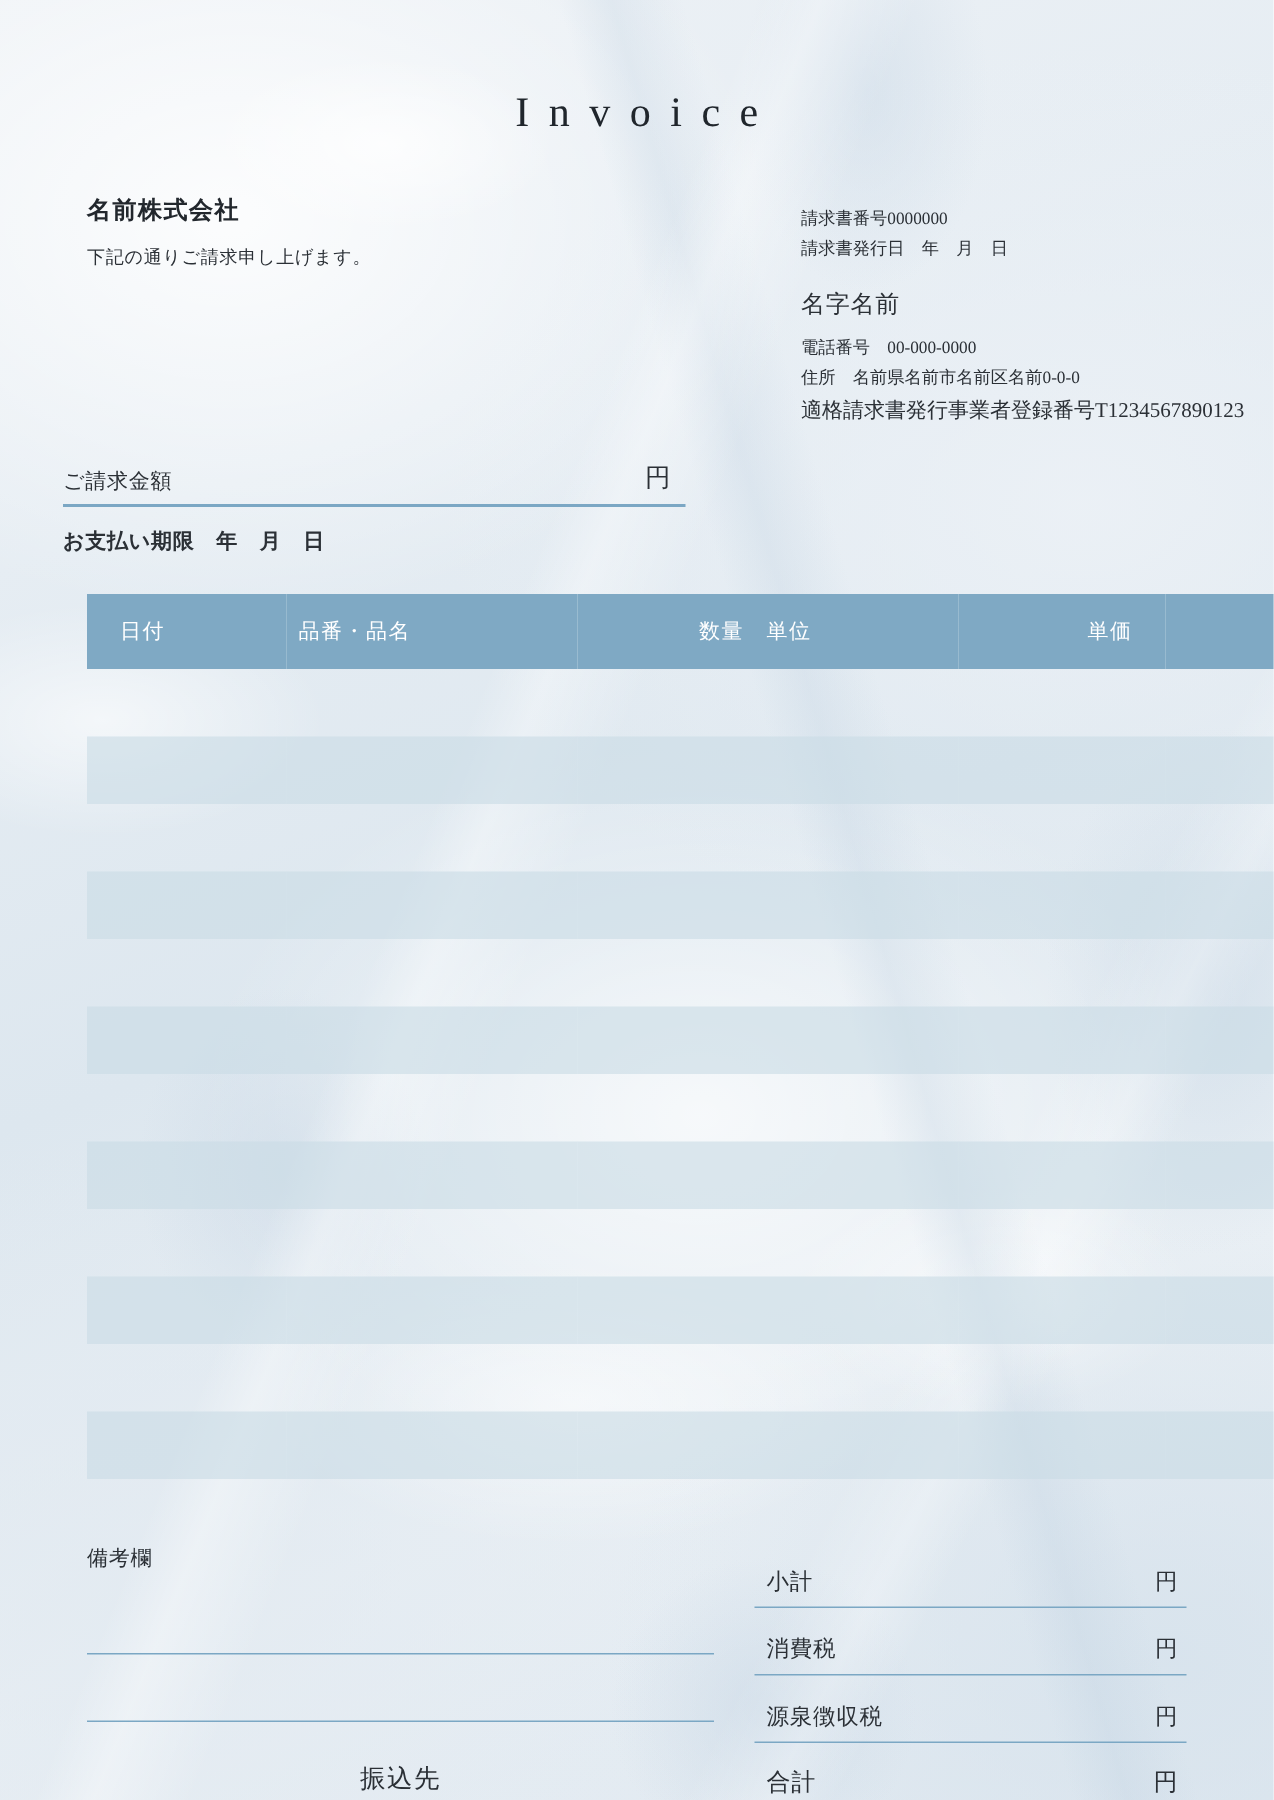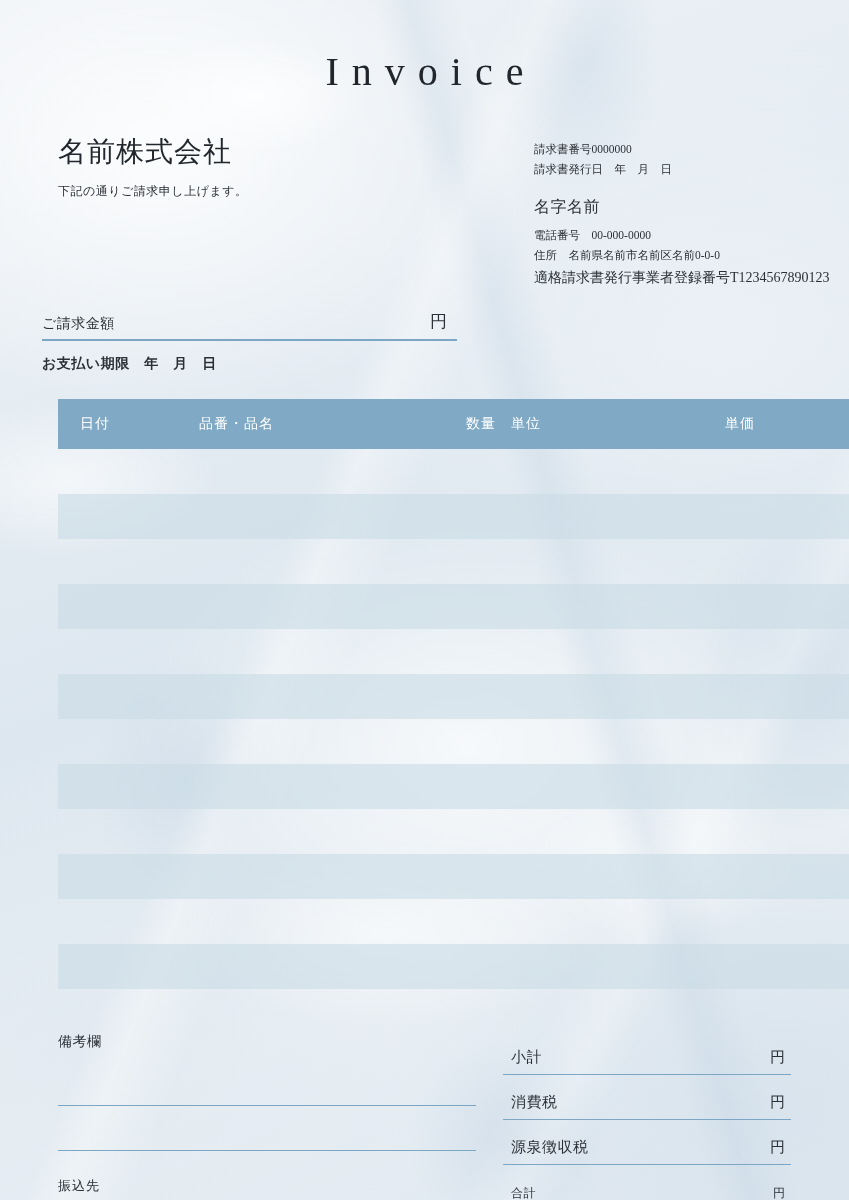--- a/index.html
+++ b/index.html
@@ -59,41 +59,41 @@
     position: relative;
     z-index: 2;
     width: 100%;
     height: 100%;
   }
 
   
   .doc-title {
     text-align: center;
     font-family: "Liberation Serif", serif;
-    font-size: 40px;
+    font-size: 28px;
     letter-spacing: 13px;
     font-weight: 400;
     color: #20262c;
-    padding-top: 48px;
+    padding-top: 60px;
     text-indent: 13px;
   }
 
   
   .header {
     display: flex;
     justify-content: space-between;
     align-items: flex-start;
     padding: 38px 60px 0 58px;
   }
   .header-left {
     width: 430px;
   }
   .company-name {
-    font-size: 28px;
-    font-weight: 400;
+    font-size: 16px;
+    font-weight: 700;
     letter-spacing: 1px;
     color: #22272d;
     margin: 0 0 12px 0;
   }
   .lead-text {
     font-size: 12px;
     letter-spacing: 0.5px;
     color: #2b3036;
     margin: 0;
   }
@@ -204,23 +204,24 @@
   .notes-line {
     border-bottom: 1px solid #7ba7c4;
     height: 44px;
   }
   .notes-line.second { height: 44px; }
 
   .bank {
     margin-top: 26px;
   }
   .bank-title {
-    font-size: 13px;
+    font-size: 17px;
     letter-spacing: 1px;
     margin-bottom: 24px;
+    text-align: center;
   }
   .bank-line {
     font-size: 13.5px;
     line-height: 1.75;
     letter-spacing: 0.3px;
   }
 
   .totals {
     width: 288px;
     margin-top: 6px;
@@ -231,21 +232,21 @@
     align-items: flex-end;
     border-bottom: 1px solid #7ba7c4;
     padding: 0 2px 7px 8px;
     height: 36px;
     box-sizing: border-box;
   }
   .total-row + .total-row { margin-top: 9px; }
   .total-label { font-size: 15px; letter-spacing: 0.5px; }
   .total-unit  { font-size: 15px; padding-right: 4px; }
   .total-row.grand .total-label,
-  .total-row.grand .total-unit { font-size: 12px; }
+  .total-row.grand .total-unit { font-size: 16px; }
 </style>
 </head>
 <body>
 
 <div class="page">
   <div class="content">
 
     <div class="doc-title">Invoice</div>
 
     <div class="header">

